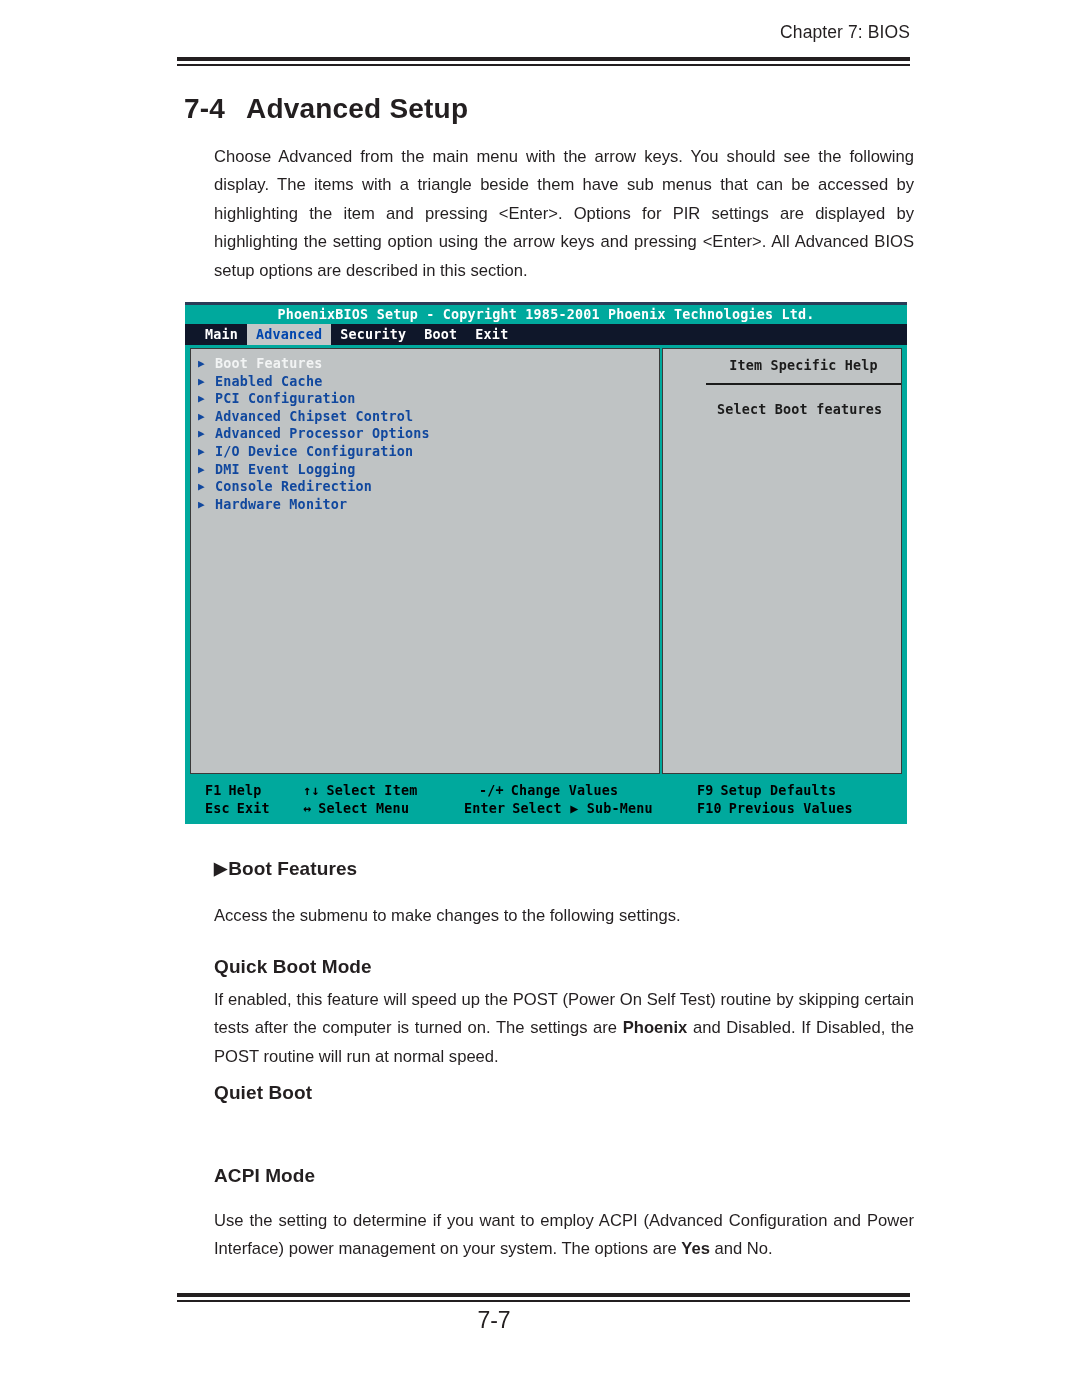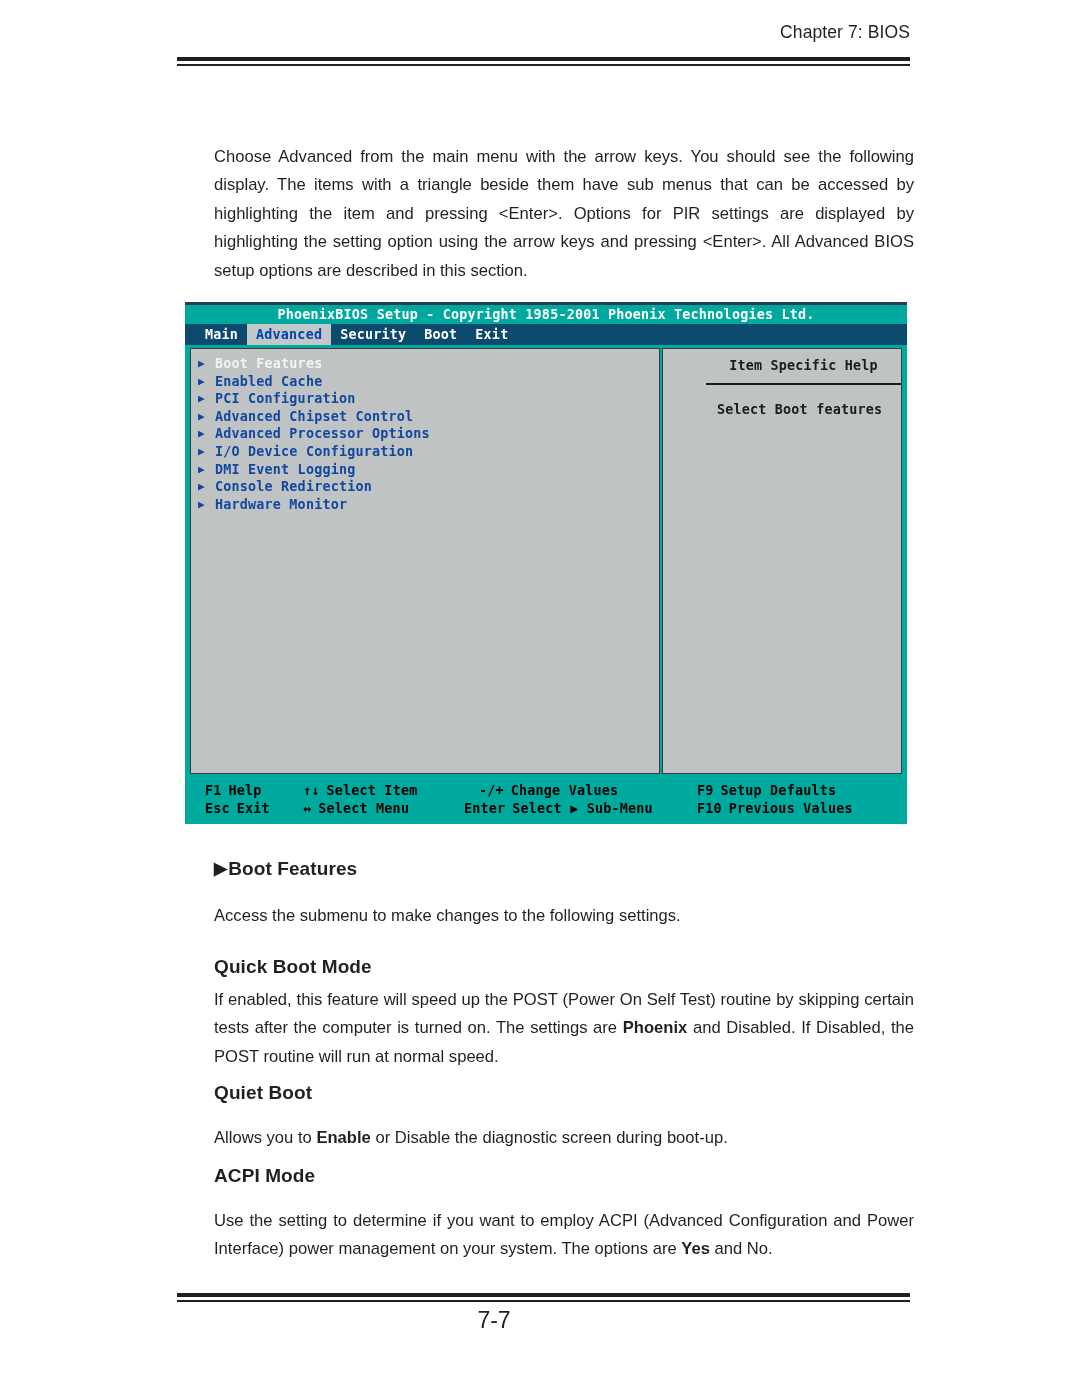--- a/index.html
+++ b/index.html
@@ -166,21 +166,21 @@
     letter-spacing: 0.2px;
     white-space: nowrap;
   }
 
   .bios-menubar {
     position: absolute;
     left: 0;
     top: 22px;
     width: 722px;
     height: 21px;
-    background: #0c4a6e;
+    background: #0f172a;
     display: flex;
     align-items: stretch;
     font-size: 13.4px;
     font-weight: bold;
   }
   .bios-tab {
     color: #ffffff;
     line-height: 21px;
     padding: 0 9px;
     white-space: nowrap;
@@ -300,20 +300,23 @@
 <div class="page">
 
   <div class="running-header">Chapter 7: BIOS</div>
 
   <div class="rule-group-top">
     <div class="rule-thick"></div>
     <div class="rule-gap"></div>
     <div class="rule-thin"></div>
   </div>
 
+  <div class="section-title">
+    <span class="num">7-4</span><span>Advanced Setup</span>
+  </div>
 
   <div class="body-par intro-par">Choose Advanced from the main menu with the arrow keys.   You should see the following display.  The items with a triangle beside them have sub menus that can be accessed by highlighting the item and pressing &lt;Enter&gt;. Options for PIR settings are displayed by highlighting the setting option using the arrow keys and pressing &lt;Enter&gt;.  All Advanced BIOS setup options are described in this section.</div>
 
   <div class="bios">
 
     <div class="bios-topstripe"></div>
 
     <div class="bios-titlebar">PhoenixBIOS Setup - Copyright 1985-2001 Phoenix Technologies Ltd.</div>
 
     <div class="bios-menubar">
@@ -403,21 +406,20 @@
 
   <div class="sub-head h-boot-features">
     <span class="tri">▶</span><span>Boot Features</span>
   </div>
   <div class="body-par nojust p-access">Access the submenu to make changes to the following settings.</div>
 
   <div class="sub-head h-quick-boot">Quick Boot Mode</div>
   <div class="body-par p-quick"><span>If enabled, this feature will speed up the POST (Power On Self Test) routine by skipping certain tests after the computer is turned on. The settings are </span><b>Phoenix</b><span> and Disabled. If Disabled, the POST routine will run at normal speed.</span></div>
 
   <div class="sub-head h-quiet-boot">Quiet Boot</div>
-  <div class="body-par nojust p-quiet"><span>Allows you to </span><b>Enable</b><span> or Disable the diagnostic screen during boot-up.</span></div>
 
   <div class="sub-head h-acpi">ACPI Mode</div>
   <div class="body-par p-acpi"><span>Use the setting to determine if you want to employ ACPI (Advanced Configuration and Power Interface) power management on your system.  The options are </span><b>Yes</b><span> and No.</span></div>
 
   <div class="rule-group-bottom">
     <div class="rule-thick"></div>
     <div class="rule-gap"></div>
     <div class="rule-thin"></div>
   </div>
   <div class="page-number">7-7</div>

